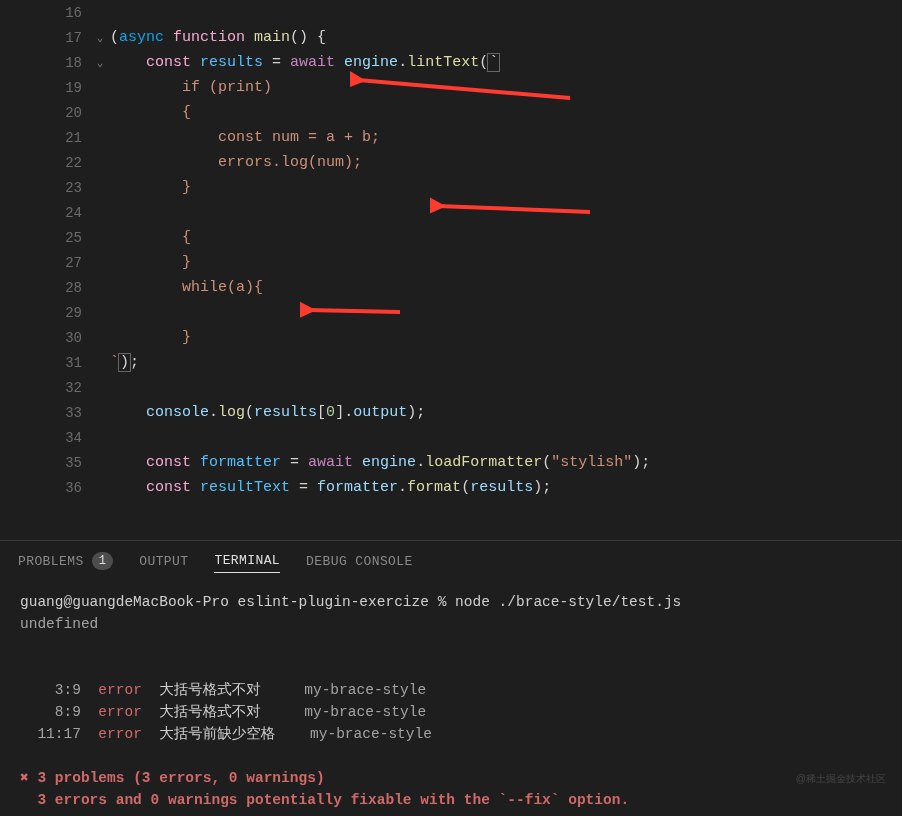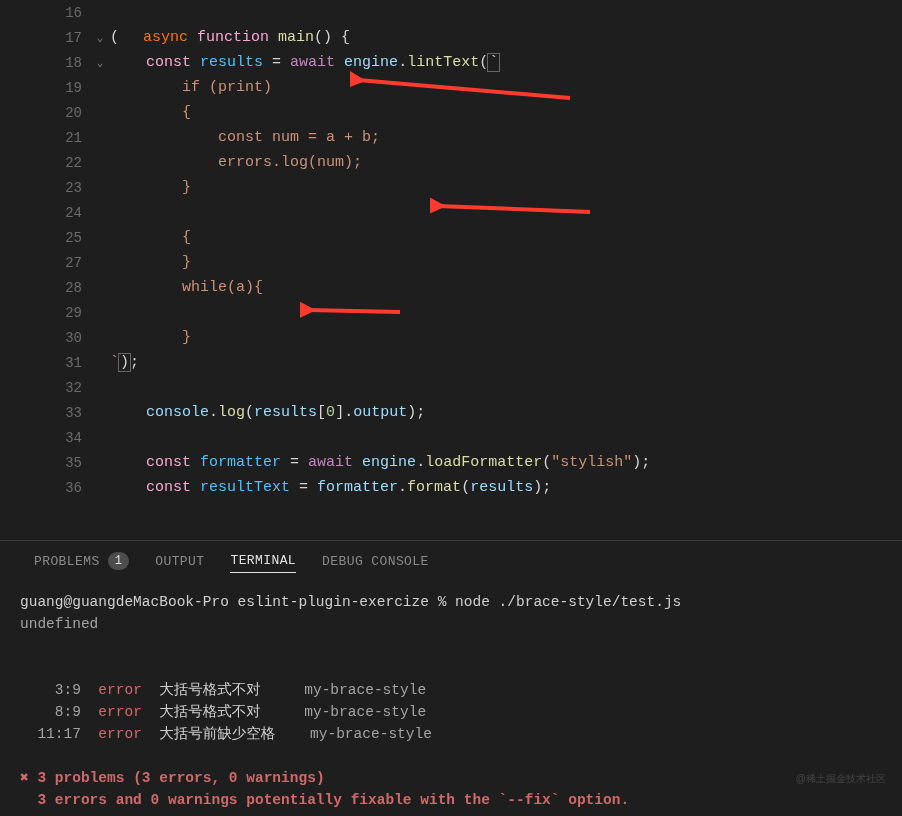--- a/index.html
+++ b/index.html
@@ -28,21 +28,21 @@
   .line.active .gutter { color: #c2c2c2; }
   .fold-col {
     width: 20px;
     flex-shrink: 0;
     color: #858585;
     font-size: 11px;
     text-align: center;
     user-select: none;
   }
   .code { flex: 1; }
-  .kw-async  { color: #f97316; margin-left: 24px; }
+  .kw-async  { color: #0ea5e9; }
   .kw-blue   { color: #f9a8d4; }
   .kw-purple { color: #c586c0; }
   .fn        { color: #dcdcaa; }
   .var       { color: #9cdcfe; }
   .const-var { color: #4fc1ff; }
   .num       { color: #b5cea8; }
   .str       { color: #ce9178; }
   .punct     { color: #d4d4d4; }
   .bracket-hi { border: 1px solid #666; padding: 0 1px; margin: 0 -1px; }
   .arrow {
@@ -57,21 +57,20 @@
   }
   .tabs {
     display: flex;
     align-items: center;
     height: 40px;
     padding: 0 18px;
     gap: 26px;
     font-size: 13px;
     letter-spacing: 0.4px;
     color: #8a8a8a;
-    margin-left: 16px;
   }
   .tab { display: flex; align-items: center; gap: 8px; cursor: pointer; padding: 4px 0; }
   .tab.active { color: #e0e0e0; border-bottom: 1px solid #e0e0e0; }
   .badge {
     background: #4d4d4d;
     color: #e0e0e0;
     border-radius: 10px;
     padding: 0 7px;
     font-size: 12px;
     line-height: 18px;

